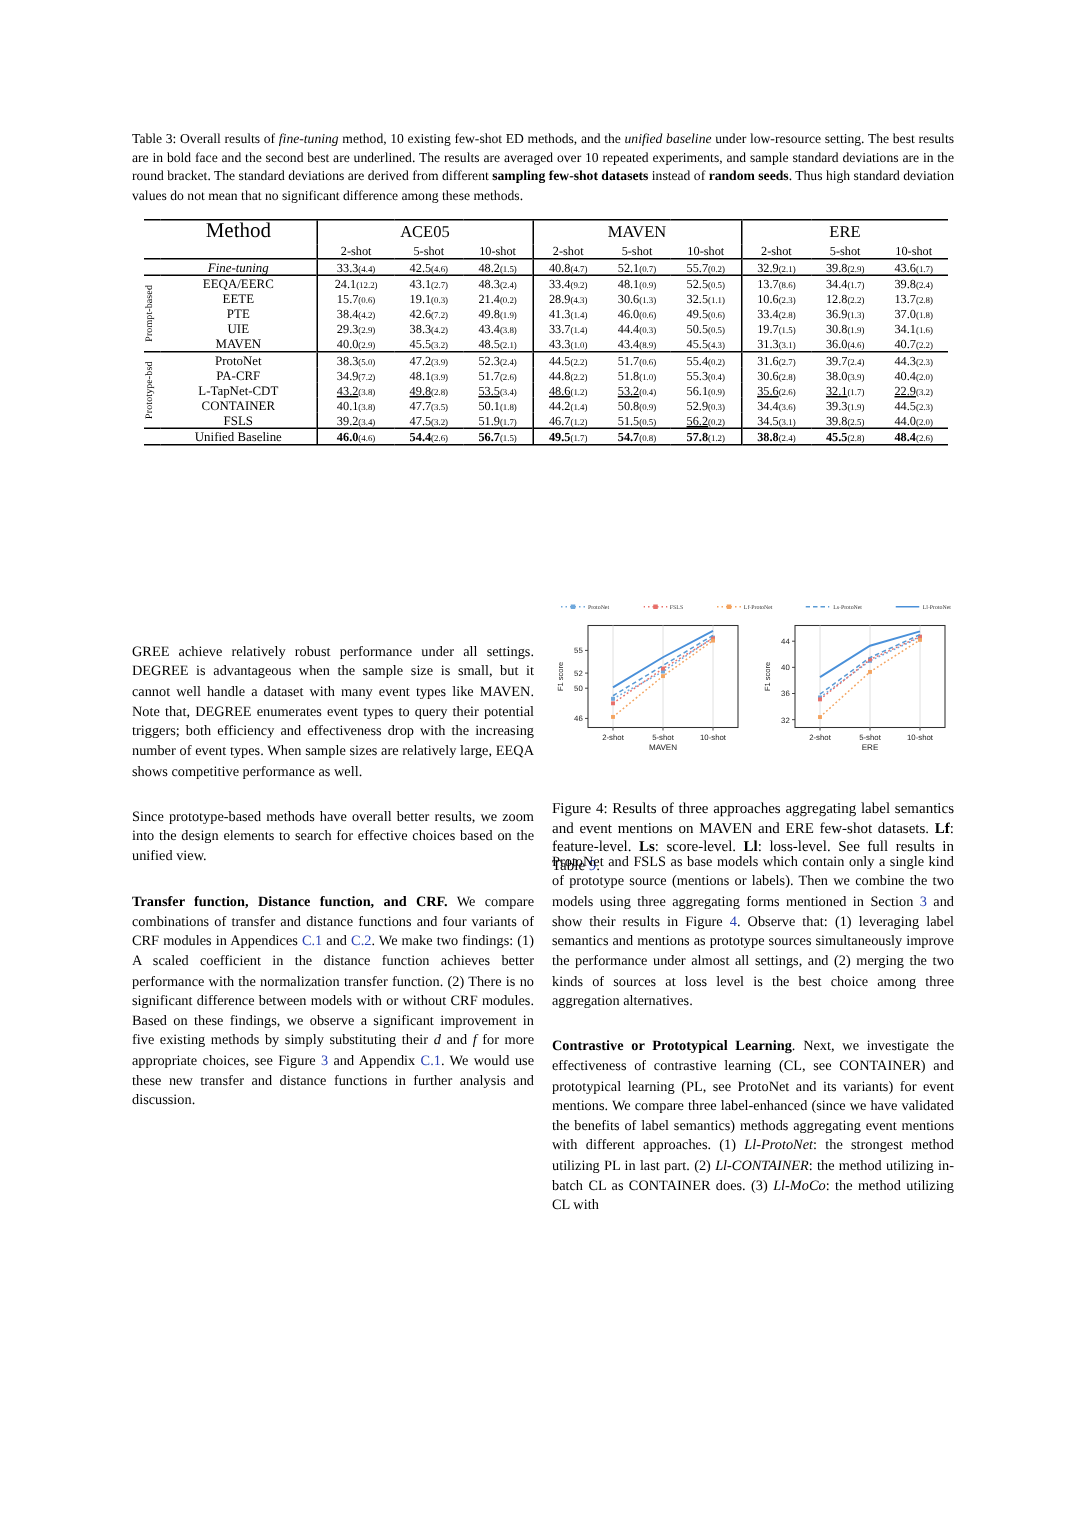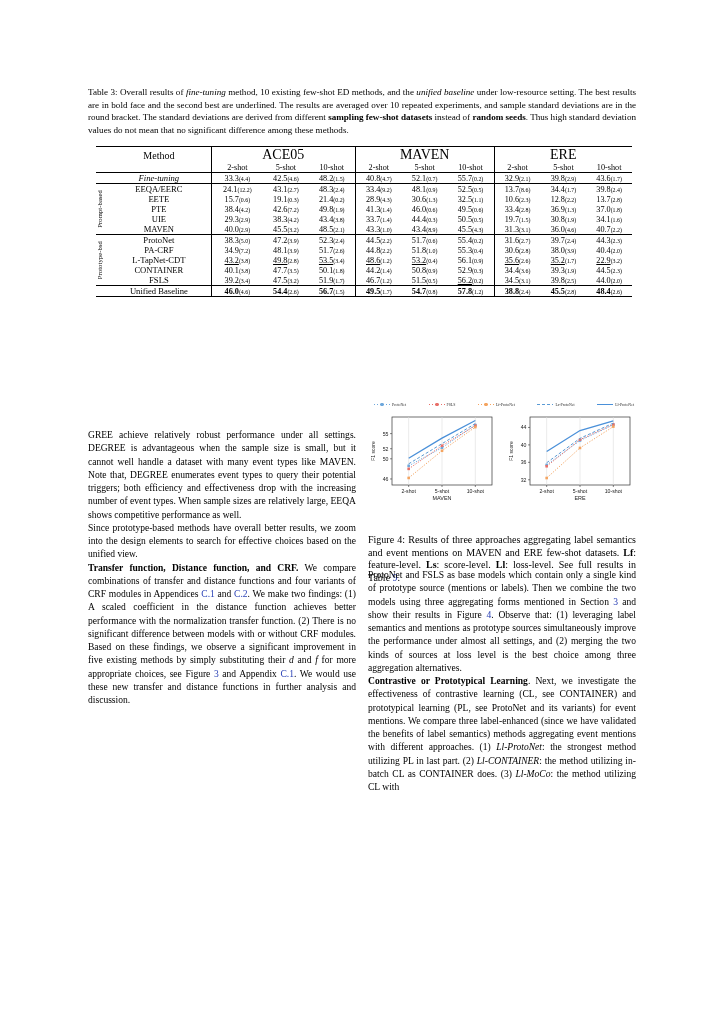--- a/index.html
+++ b/index.html
@@ -18,22 +18,22 @@
   .tbl-caption i{font-style:italic;}
   .tbl-caption b{font-weight:bold;}
 
   .results-wrap{margin-top:10px;margin-left:8px;width:536px;}
   table.results{border-collapse:collapse;font-size:8.2px;width:100%;}
   table.results td,table.results th{padding:0;font-weight:normal;}
   .rule-top{border-top:1.1px solid #000;}
   .rule-mid{border-top:0.7px solid #000;}
   .rule-bot{border-bottom:1.1px solid #000;}
 
-  .hdr-method{font-weight:bold;font-size:10px;text-align:center;padding:2.5px 0 1px 0;}
-  .hdr-ds{font-weight:bold;font-size:14px;text-align:center;padding:2.5px 0 1px 0;}
+  .hdr-method{font-weight:bold;font-size:14px;text-align:center;padding:2.5px 0 1px 0;}
+  .hdr-ds{font-weight:bold;font-size:11px;text-align:center;padding:2.5px 0 1px 0;}
   .hdr-shot{font-size:8.2px;text-align:center;padding:0 0 2.5px 0;}
 
   .vline{border-left:0.7px solid #000;}
   .cell{text-align:center;padding:1.55px 0;white-space:nowrap;}
   .mname{text-align:center;padding:1.55px 0 1.55px 3px;white-space:nowrap;font-size:8.6px;}
   .mname.ital{font-style:italic;text-align:center;padding-left:0;}
   .mname.bsl{text-align:center;padding-left:0;}
   .sd{font-size:5.9px;vertical-align:baseline;}
   b.v{font-weight:bold;}
   u.v{text-decoration:underline;}
@@ -42,21 +42,21 @@
     font-size:6.6px;letter-spacing:0.1px;
     writing-mode:vertical-rl;transform:rotate(180deg);
     white-space:nowrap;display:block;text-align:center;
   }
 
   
   .col{position:absolute;width:268px;font-size:9.55px;line-height:13.25px;text-align:justify;}
   .col.left{left:88px;top:428px;}
   .col.right{left:368px;top:568px;}
   .col p{margin:0 0 0 0;text-indent:0;}
-  .col p+p{margin-top:0;}
+  .col p+p{margin-top:17px;}
   .col b{font-weight:bold;}
   .col i{font-style:italic;}
   .lnk{color:#2a41b5;}
   h3.sec{font-size:10px;font-weight:bold;margin:11px 0 7px 0;}
   h3.sec .num{margin-right:9px;}
 
   
   .figure{position:absolute;left:368px;top:400px;width:268px;}
   .fig-canvas{width:268px;height:110px;position:relative;}
   .legend{display:flex;justify-content:space-between;align-items:center;
@@ -206,21 +206,21 @@
             </tr>
             <tr>
               <td class="mname">L-TapNet-CDT</td>
               <td class="cell vline"><u class="v">43.2</u><span class="sd">(3.8)</span></td>
               <td class="cell"><u class="v">49.8</u><span class="sd">(2.8)</span></td>
               <td class="cell"><u class="v">53.5</u><span class="sd">(3.4)</span></td>
               <td class="cell vline"><u class="v">48.6</u><span class="sd">(1.2)</span></td>
               <td class="cell"><u class="v">53.2</u><span class="sd">(0.4)</span></td>
               <td class="cell">56.1<span class="sd">(0.9)</span></td>
               <td class="cell vline"><u class="v">35.6</u><span class="sd">(2.6)</span></td>
-              <td class="cell"><u class="v">35.2</u><span class="sd">(1.7)</span></td>
+              <td class="cell"><u class="v">32.1</u><span class="sd">(1.7)</span></td>
               <td class="cell"><u class="v">22.9</u><span class="sd">(3.2)</span></td>
             </tr>
             <tr>
               <td class="mname">CONTAINER</td>
               <td class="cell vline">40.1<span class="sd">(3.8)</span></td>
               <td class="cell">47.7<span class="sd">(3.5)</span></td>
               <td class="cell">50.1<span class="sd">(1.8)</span></td>
               <td class="cell vline">44.2<span class="sd">(1.4)</span></td>
               <td class="cell">50.8<span class="sd">(0.9)</span></td>
               <td class="cell">52.9<span class="sd">(0.3)</span></td>

